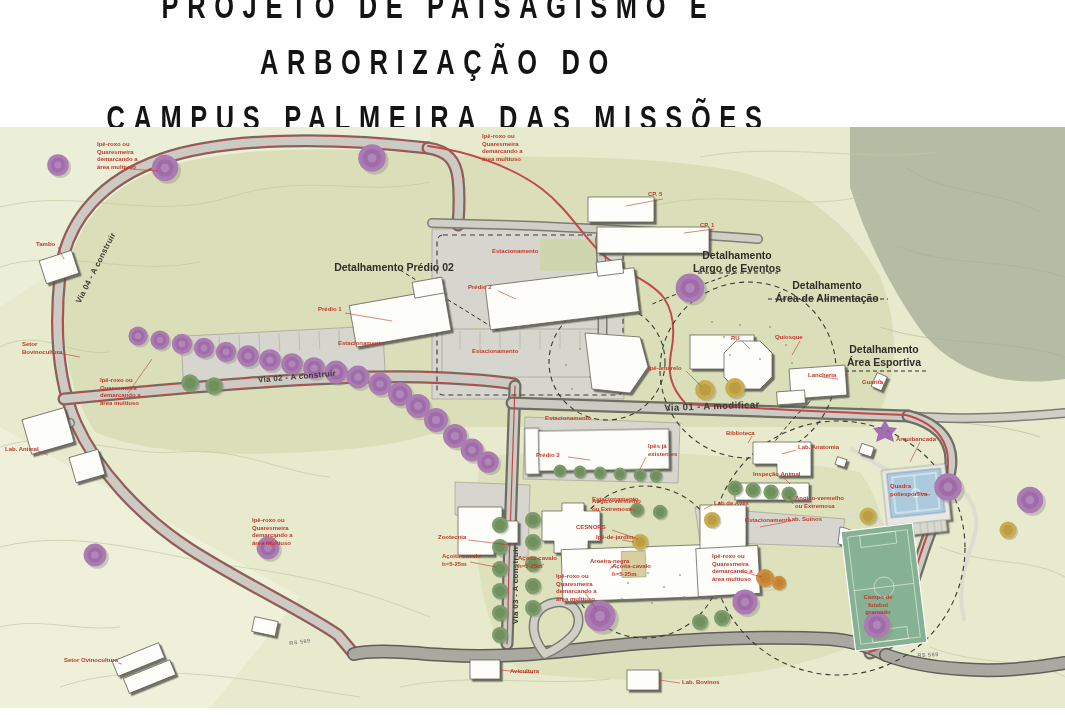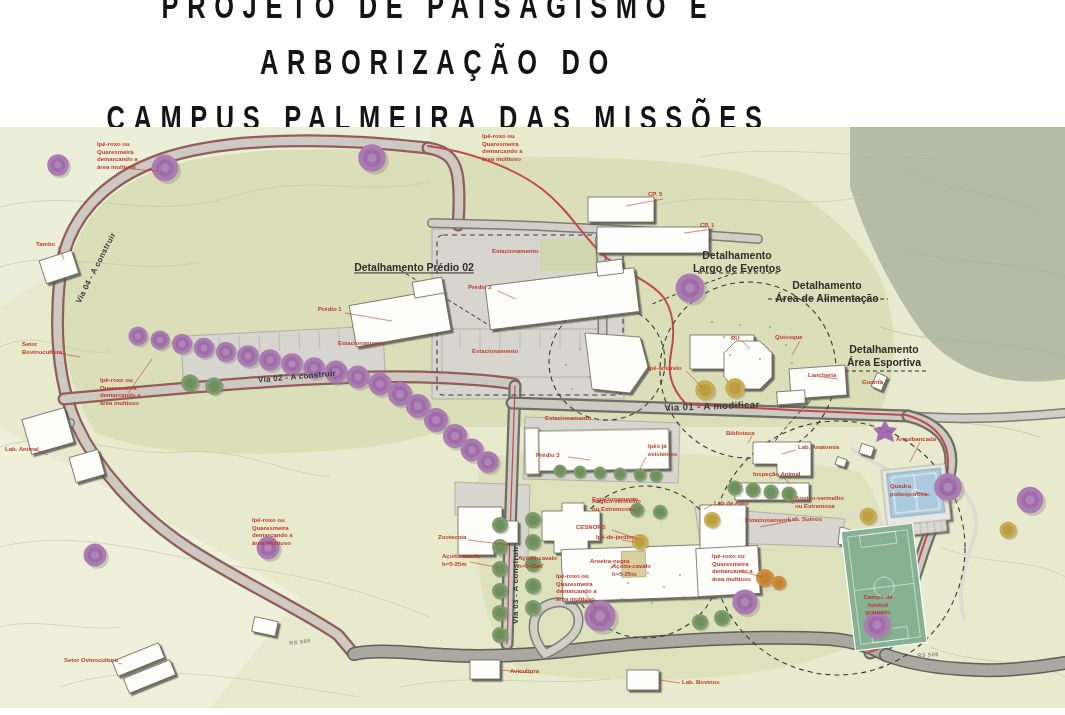--- a/index.html
+++ b/index.html
@@ -420,21 +420,21 @@
         <path d="M118,536 L122,537"></path>
         <path d="M128,266 L152,232"></path>
         <path d="M278,408 L268,418"></path>
         <path d="M584,464 L596,482"></path>
         <path d="M740,444 L762,450"></path>
       </g>
     </svg>
   </div>
 
   <div id="labels">
-      <div class="lb lb-cap cen" style="left: 414px; top: 268px; transform: translate(-50%, -50%); text-decoration: underline;">Detalhamento Prédio 02</div>
+      <div class="lb lb-cap cen" style="left: 394px; top: 268px; transform: translate(-50%, -50%);">Detalhamento Prédio 02</div>
       <div class="lb lb-cap cen" style="left: 737px; top: 262px; transform: translate(-50%, -50%);">Detalhamento
 Largo de Eventos</div>
       <div class="lb lb-cap cen" style="left: 827px; top: 292px; transform: translate(-50%, -50%);">Detalhamento
 Área de Alimentação</div>
       <div class="lb lb-cap cen" style="left: 884px; top: 356px; transform: translate(-50%, -50%);">Detalhamento
 Área Esportiva</div>
       <div class="lb lb-road cen" style="left: 712px; top: 406px; transform: translate(-50%, -50%) rotate(-2deg);">Via 01 - A modificar</div>
       <div class="lb lb-road-sm cen" style="left: 297px; top: 377px; transform: translate(-50%, -50%) rotate(-5deg);">Via 02 - A construir</div>
       <div class="lb lb-road-sm cen" style="left: 516px; top: 585px; transform: translate(-50%, -50%) rotate(-90deg);">Via 03 - A construir</div>
       <div class="lb lb-road-sm cen" style="left: 96px; top: 268px; transform: translate(-50%, -50%) rotate(-63deg);">Via 04 - A construir</div>

